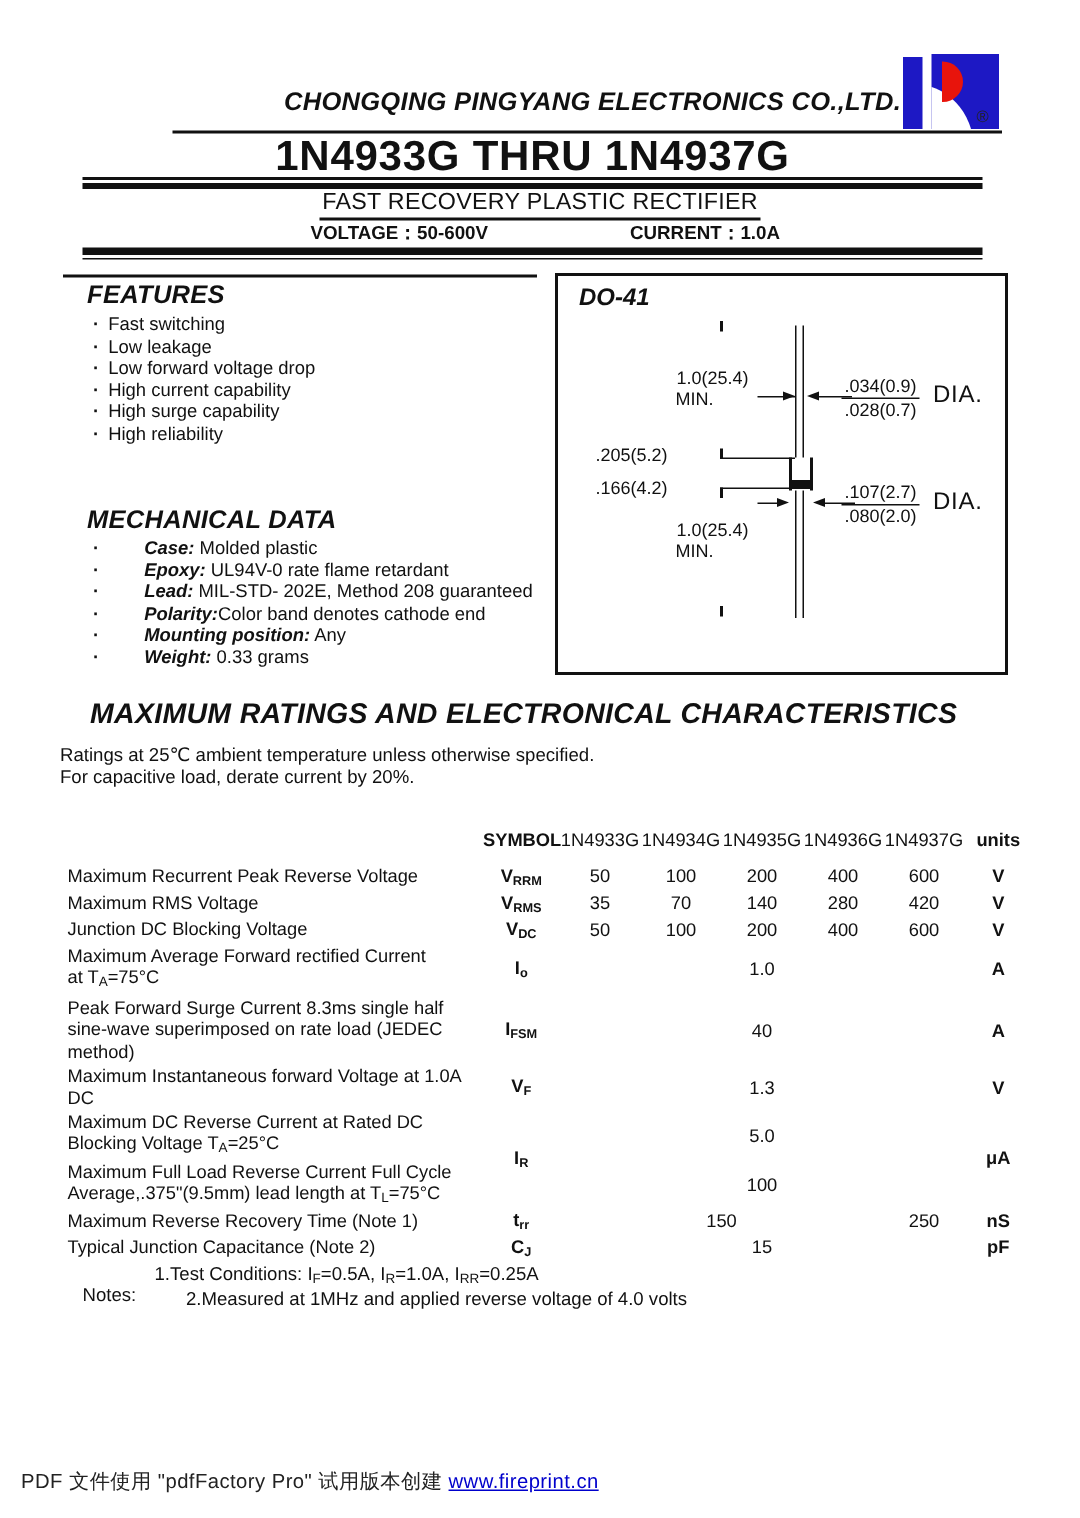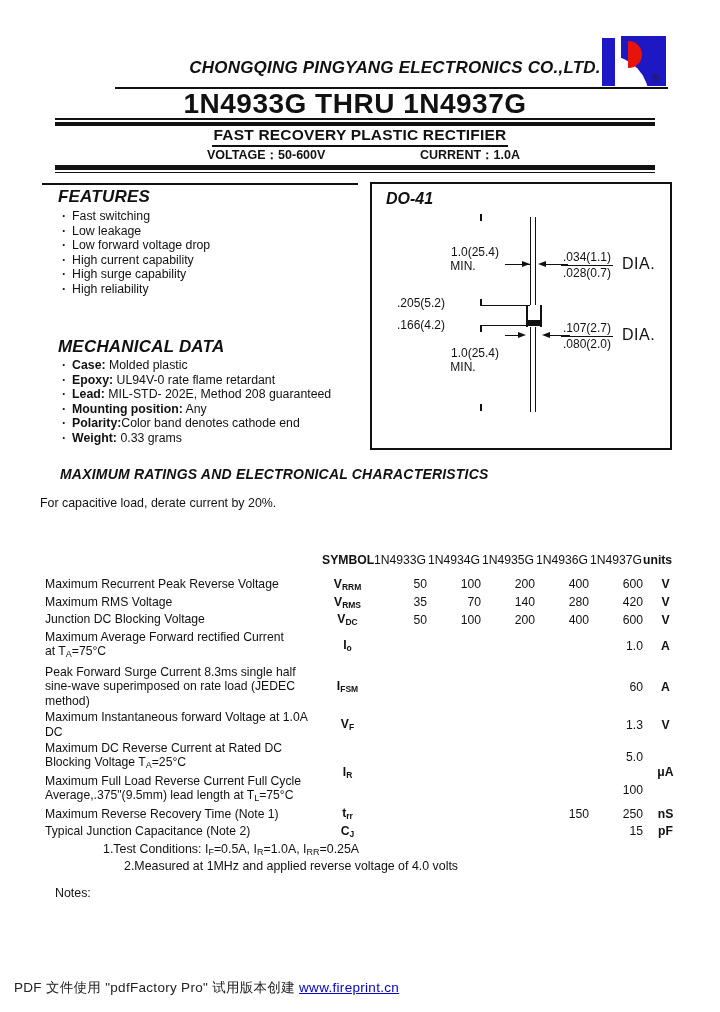--- a/index.html
+++ b/index.html
@@ -16,56 +16,56 @@
   .logo{left:602px;top:36px;width:68px;height:50px;}
   .logo-bar{position:absolute;left:0;top:2px;width:13px;height:48px;}
   .logo-j{position:absolute;left:19px;top:0;width:45px;height:50px;overflow:hidden;}
   .logo-cut{position:absolute;left:-12px;bottom:-12px;width:40px;height:42px;background:#fff;
             border-top-right-radius:100% 100%;}
   .logo-red{position:absolute;left:7px;top:5px;width:14px;height:27px;
             border-top-right-radius:14px 14px;border-bottom-right-radius:14px 14px;}
   .regmark{left:651px;top:72px;font-size:11px;color:#222;}
   .doc-title{left:55px;top:88px;width:600px;text-align:center;font-size:28px;font-weight:bold;letter-spacing:0.5px;}
   .subtitle-wrap{left:0;top:126px;width:720px;text-align:center;}
-  .subtitle{display:inline-block;font-size:15.5px;font-weight:bold;border-bottom:2px solid #111;padding:0 2px 1px 2px;letter-spacing:0.2px;}
+  .subtitle{display:inline-block;font-size:15.5px;font-weight:normal;border-bottom:2px solid #111;padding:0 2px 1px 2px;letter-spacing:0.2px;}
   .vc{top:147px;font-size:12.5px;font-weight:bold;}
 
   
   .sec-head{font-style:italic;font-weight:bold;font-size:17px;letter-spacing:0.2px;}
   .blist{font-size:12.3px;line-height:14.6px;}
   .blist div::before{content:"·";font-weight:bold;margin-right:6px;}
-  .mi-label{font-weight:bold;}
+  .mi-label{font-weight:bold;font-style:italic;margin-left:24px;}
 
   
   .do41{left:370px;top:182px;width:298px;height:264px;border:2px solid #111;}
   .do41 .lbl{position:absolute;font-size:12px;line-height:13px;white-space:nowrap;}
   .dia-big{position:absolute;font-size:16px;letter-spacing:0.5px;}
   .frac-top{border-bottom:1.5px solid #111;padding:0 2px 1px 2px;}
   .frac{position:absolute;text-align:center;font-size:12px;line-height:14px;}
   .lead{position:absolute;width:4px;border-left:1.5px solid #111;border-right:1.5px solid #111;}
   .tick{position:absolute;width:2px;height:7px;background:#111;}
   .hline{position:absolute;height:0;border-top:1.5px solid #111;}
   .arr-r{position:absolute;width:0;height:0;border-top:3.5px solid transparent;border-bottom:3.5px solid transparent;border-left:8px solid #111;}
   .arr-l{position:absolute;width:0;height:0;border-top:3.5px solid transparent;border-bottom:3.5px solid transparent;border-right:8px solid #111;}
 
   
-  .ratings-head{left:60px;top:466px;font-style:italic;font-weight:bold;font-size:14px;letter-spacing:0.2px;}
+  .ratings-head{left:60px;top:466px;font-style:italic;font-weight:bold;font-size:19px;letter-spacing:0.2px;}
   .conds{left:40px;top:496px;font-size:12.4px;line-height:15.4px;}
 
   
   table.spec{position:absolute;left:45px;top:545px;border-collapse:collapse;table-layout:fixed;width:643px;}
   table.spec td{border:0 solid #111;padding:0;font-size:12.2px;vertical-align:middle;}
   td.bl{border-left-width:2px;} td.br{border-right-width:2px;}
   td.bt{border-top-width:2px;} td.bb{border-bottom-width:2px;}
   td.param{padding:1px 4px 1px 8px;line-height:14.2px;white-space:pre-line;}
   td.sym,td.unit{text-align:center;font-weight:bold;font-size:12.5px;}
-  td.val{text-align:right;}
+  td.val{text-align:center;}
   td.devh{text-align:center;font-size:12px;}
   td.symh{text-align:center;font-weight:bold;font-size:11px;}
-  td.unith{font-weight:bold;font-size:13px;}
+  td.unith{text-align:center;font-weight:bold;font-size:13px;}
   sub.s{font-size:8.5px;vertical-align:-2px;letter-spacing:0;}
   .psub{font-size:9px;vertical-align:-2px;}
 
   
   .notes{font-size:12.4px;}
 
   
   .footer{left:14px;top:979px;font-size:13.5px;color:#222;letter-spacing:0.3px;}
   .footer a{text-decoration:underline;}
 </style>
@@ -111,22 +111,22 @@
     <div>Low leakage</div>
     <div>Low forward voltage drop</div>
     <div>High current capability</div>
     <div>High surge capability</div>
     <div>High reliability</div>
   </div>
   <div class="abs blist" style="left:62px;top:358px;width:300px;">
     <div><span class="mi-label">Case:</span><span> Molded plastic</span></div>
     <div><span class="mi-label">Epoxy:</span><span> UL94V-0 rate flame retardant</span></div>
     <div><span class="mi-label">Lead:</span><span> MIL-STD- 202E, Method 208 guaranteed</span></div>
+    <div><span class="mi-label">Polarity:</span><span>Color band denotes cathode end</span></div>
     <div><span class="mi-label">Mounting position:</span><span> Any</span></div>
-    <div><span class="mi-label">Polarity:</span><span>Color band denotes cathode end</span></div>
     <div><span class="mi-label">Weight:</span><span> 0.33 grams</span></div>
   </div>
 
   <div class="abs do41">
     <div class="lbl" style="left:14px;top:8px;font-size:16px;font-weight:bold;font-style:italic;">DO-41</div>
 
     <div class="tick" style="left:108px;top:30px;"></div>
     <div class="tick" style="left:108px;top:115px;"></div>
     <div class="tick" style="left:108px;top:141px;"></div>
     <div class="tick" style="left:108px;top:220px;"></div>
@@ -137,21 +137,21 @@
     <div class="lead" style="left:158px;top:143px;height:85px;"></div>
 
     <div class="lbl right" style="left:55px;top:62px;width:72px;">1.0(25.4)</div>
     <div class="lbl center" style="left:55px;top:76px;width:72px;">MIN.</div>
 
     <div class="hline" style="left:133px;top:80px;width:25px;"></div>
     <div class="arr-r" style="left:150px;top:76.5px;"></div>
     <div class="arr-l" style="left:166px;top:76.5px;"></div>
     <div class="hline" style="left:174px;top:80px;width:22px;"></div>
     <div class="frac" style="left:184px;top:66px;width:62px;">
-      <span class="frac-top" style="display:inline-block;">.034(1.1)</span><br>
+      <span class="frac-top" style="display:inline-block;">.034(0.9)</span><br>
       <span>.028(0.7)</span>
     </div>
     <div class="dia-big" style="left:250px;top:71px;">DIA.</div>
 
     <div class="hline" style="left:108px;top:121px;width:50px;"></div>
     <div class="hline" style="left:108px;top:141px;width:47px;"></div>
     <div class="lbl" style="left:25px;top:113px;">.205(5.2)</div>
     <div class="lbl" style="left:25px;top:135px;">.166(4.2)</div>
 
     <div class="hline" style="left:133px;top:151px;width:17px;"></div>
@@ -164,20 +164,21 @@
     </div>
     <div class="dia-big" style="left:250px;top:142px;">DIA.</div>
 
     <div class="lbl right" style="left:55px;top:163px;width:72px;">1.0(25.4)</div>
     <div class="lbl center" style="left:55px;top:177px;width:72px;">MIN.</div>
 
   </div>
 
   <div class="abs ratings-head">MAXIMUM RATINGS AND ELECTRONICAL CHARACTERISTICS</div>
   <div class="abs conds">
+    <div>Ratings at 25℃  ambient temperature unless otherwise specified.</div>
     <div>For capacitive load, derate current by 20%.</div>
   </div>
 
   <table class="spec">
     <colgroup>
       <col style="width:277px">
         <col style="width:51px">
         <col style="width:54px">
         <col style="width:54px">
       <col style="width:54px">
@@ -236,21 +237,21 @@
       <td class="sym br bb"><span>I</span><sub class="s">o</sub></td>
       <td class="val br bb" colspan="5">1.0</td>
       <td class="unit br bb">A</td>
     </tr>
 
     <tr style="height:47px">
       <td class="param bl br bb">Peak Forward Surge Current 8.3ms single half
 sine-wave superimposed on rate load (JEDEC
 method)</td>
       <td class="sym br bb"><span>I</span><sub class="s">FSM</sub></td>
-      <td class="val br bb" colspan="5">60</td>
+      <td class="val br bb" colspan="5">40</td>
       <td class="unit br bb">A</td>
     </tr>
 
     <tr style="height:29px">
       <td class="param bl br bb">Maximum Instantaneous forward Voltage at 1.0A
 DC</td>
       <td class="sym br bb"><span>V</span><sub class="s">F</sub></td>
       <td class="val br bb" colspan="5">1.3</td>
       <td class="unit br bb">V</td>
     </tr>
@@ -279,19 +280,19 @@
 
     <tr style="height:18px">
       <td class="param bl br">Typical Junction Capacitance (Note 2)</td>
       <td class="sym br"><span>C</span><sub class="s">J</sub></td>
       <td class="val br bb" colspan="5">15</td>
       <td class="unit br bb">pF</td>
     </tr>
   </tbody>
     </table>
 
-  <div class="abs notes" style="left:55px;top:886px;">Notes:</div>
+  <div class="abs notes" style="left:55px;top:856px;">Notes:</div>
   <div class="abs notes" style="left:103px;top:842px;"><span>1.Test Conditions: I</span><sub class="psub">F</sub><span>=0.5A, I</span><sub class="psub">R</sub><span>=1.0A, I</span><sub class="psub">RR</sub><span>=0.25A</span></div>
   <div class="abs notes" style="left:124px;top:859px;">2.Measured at 1MHz and applied reverse voltage of 4.0 volts</div>
 
   <div class="abs footer"><span>PDF 文件使用 "pdfFactory Pro" 试用版本创建 </span><a href="#" style="color:#0000cc;">www.fireprint.cn</a></div>
 
 </div>
 
 </body></html>

